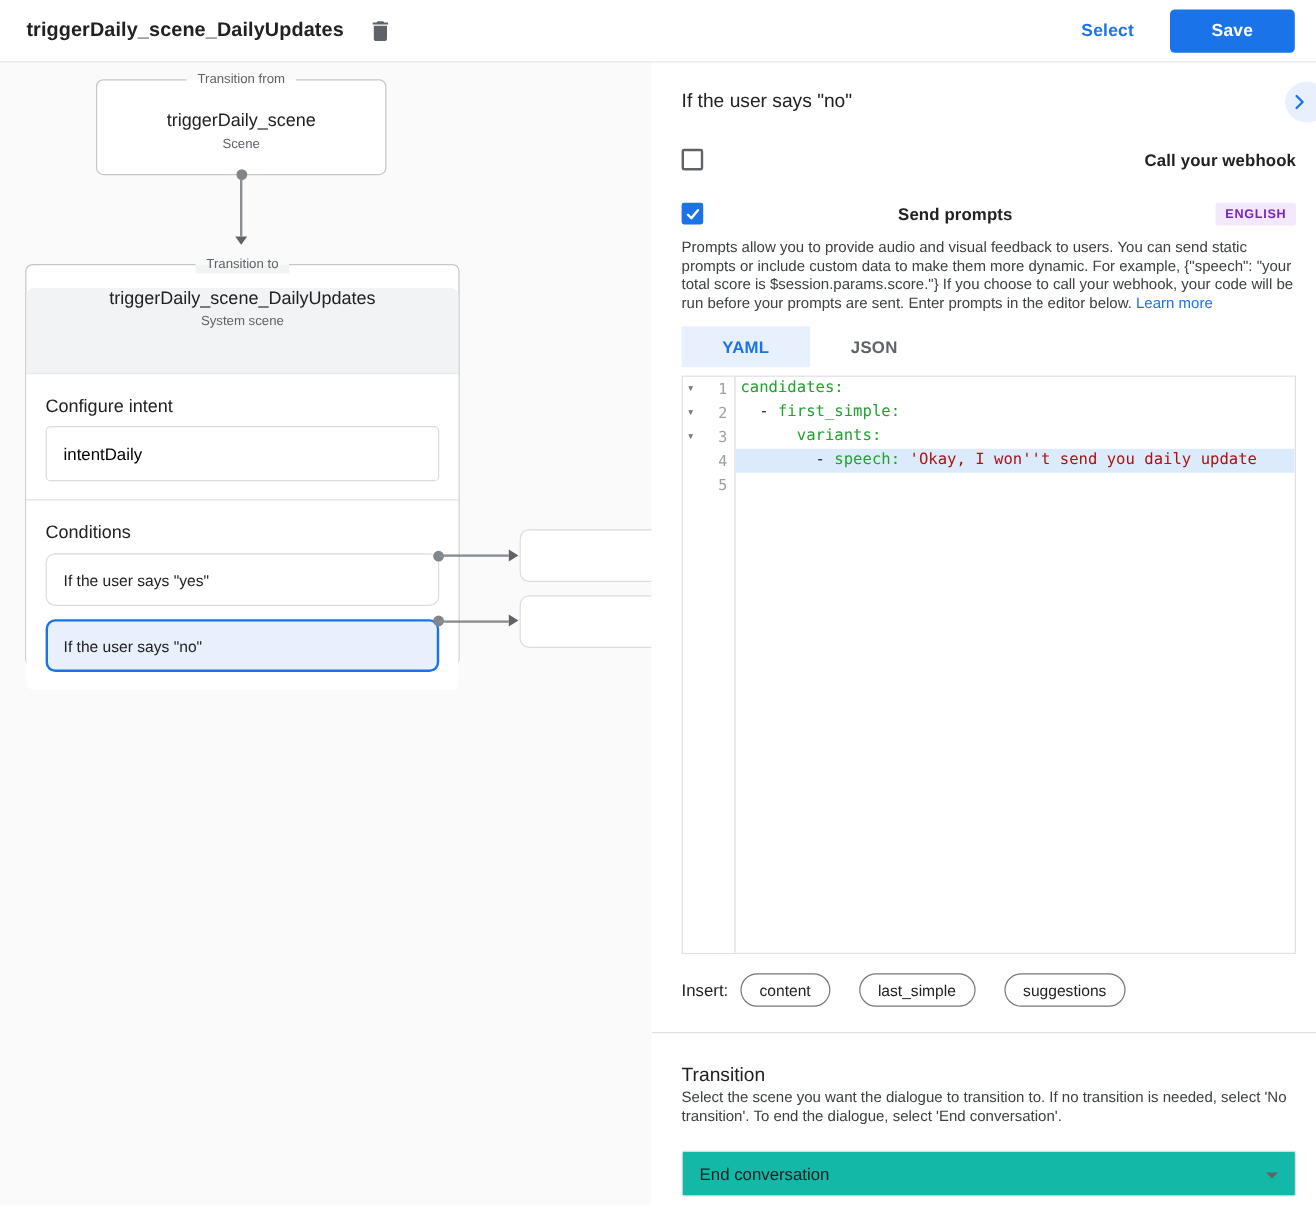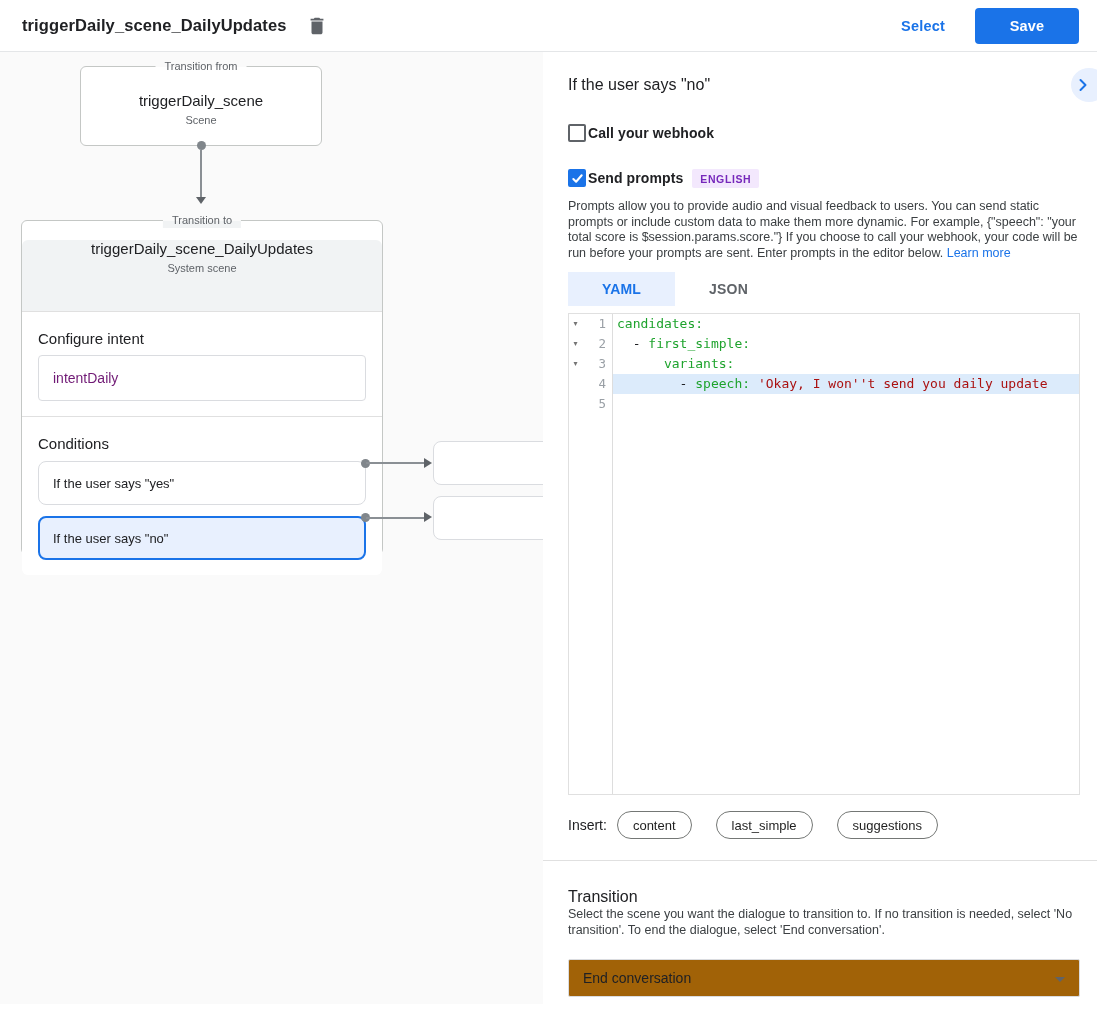--- a/index.html
+++ b/index.html
@@ -50,21 +50,21 @@
   .to-header {
     background:#f1f3f4; border-bottom:1px solid #e0e0e0; border-radius:6px 6px 0 0;
     height:72px; text-align:center;
   }
   .to-header .node-title { margin-top:19px; }
   .to-body { background:#fff; border-radius:0 0 6px 6px; }
   .sec { padding:17px 16px 15px 16px; }
   .sec-label { font-size:15px; color:#202124; line-height:20px; }
   .intent-input {
     margin-top:6px; height:46px; border:1px solid #dadce0; border-radius:4px; background:#fff;
-    display:flex; align-items:center; padding:0 14px; font-size:14px; color:#701a75; cursor:text;
+    display:flex; align-items:center; padding:0 14px; font-size:14px; color:#000000; cursor:text;
   }
   .hdiv { border-top:1px solid #e0e0e0; }
   .cond-list { margin-top:7px; display:flex; flex-direction:column; gap:11px; }
   .cond {
     height:44px; border:1px solid #dadce0; border-radius:8px; background:#fff;
     display:flex; align-items:center; padding:0 14px; font-size:13px; color:#202124; cursor:pointer;
   }
   .cond.sel { border:2px solid #1a73e8; background:#e8f0fe; padding:0 13px; }
 
   .dot { position:absolute; width:9px; height:9px; border-radius:50%; background:#80868b; }
@@ -90,21 +90,21 @@
   }
   .px { padding-left:25px; padding-right:17px; }
 
   .panel-title-row { position:relative; margin-top:21px; height:24px; display:flex; align-items:center; }
   .panel-title { font-size:16px; font-weight:400; color:#202124; }
   .collapse-btn {
     position:absolute; right:-10px; top:-5px; width:36px; height:34px; border:none;
     border-radius:50%; background:#e8f0fe; cursor:pointer; display:flex; align-items:center; justify-content:center;
   }
 
-  .check-row { display:flex; align-items:center; gap:2px; height:20px; cursor:pointer; }
+  .check-row { display:flex; align-items:center; gap:13px; height:20px; cursor:pointer;justify-content:space-between; }
   .row-webhook { margin-top:26px; }
   .row-prompts { margin-top:25px; }
   .cb {
     width:18px; height:18px; border:2px solid #5f6368; border-radius:2px; background:#fff;
     flex:0 0 auto; display:flex; align-items:center; justify-content:center;
   }
   .cb.checked { background:#1a73e8; border-color:#1a73e8; }
   .check-label { font-size:14px; font-weight:700; color:#202124; letter-spacing:.1px; }
   .badge {
     margin-left:7px; background:#f3e8fd; color:#7627bb; font-size:10.5px; font-weight:700;
@@ -150,21 +150,21 @@
     border:1px solid #747775; border-radius:16px; background:#fff; height:28px;
     display:flex; align-items:center; padding:0 15px; font-size:13px; color:#1f1f1f; cursor:pointer;
   }
 
   .divider-full { margin-top:20px; border-top:1px solid #e0e0e0; width:554px; }
 
   .transition-title { margin-top:26px; font-size:16px; font-weight:400; color:#202124; line-height:20px; }
   .desc-transition { }
   .dropdown {
     margin-top:21px; margin-left:25px; width:512px; height:38px; border:1px solid #dadce0;
-    border-radius:2px; background:#a16207; display:flex; align-items:center; padding:0 14px;
+    border-radius:2px; background:#14b8a6; display:flex; align-items:center; padding:0 14px;
     font-size:14px; color:#202124; cursor:pointer; position:relative;
   }
   .caret {
     position:absolute; right:14px; top:17px; width:0; height:0;
     border-left:5px solid transparent; border-right:5px solid transparent; border-top:5px solid #5f6368;
   }
 </style>
 </head>
 <body>
 

